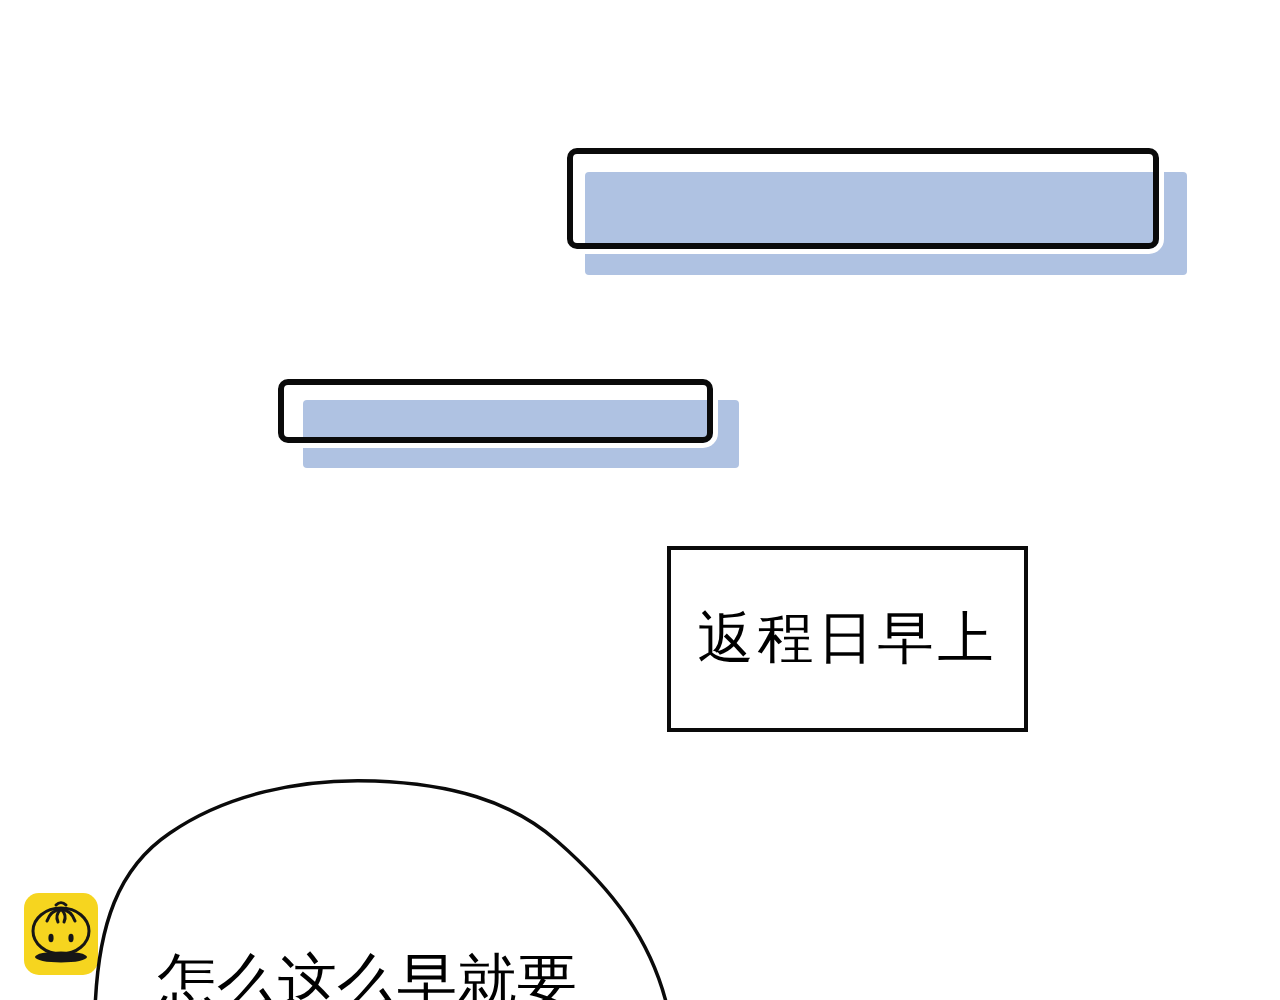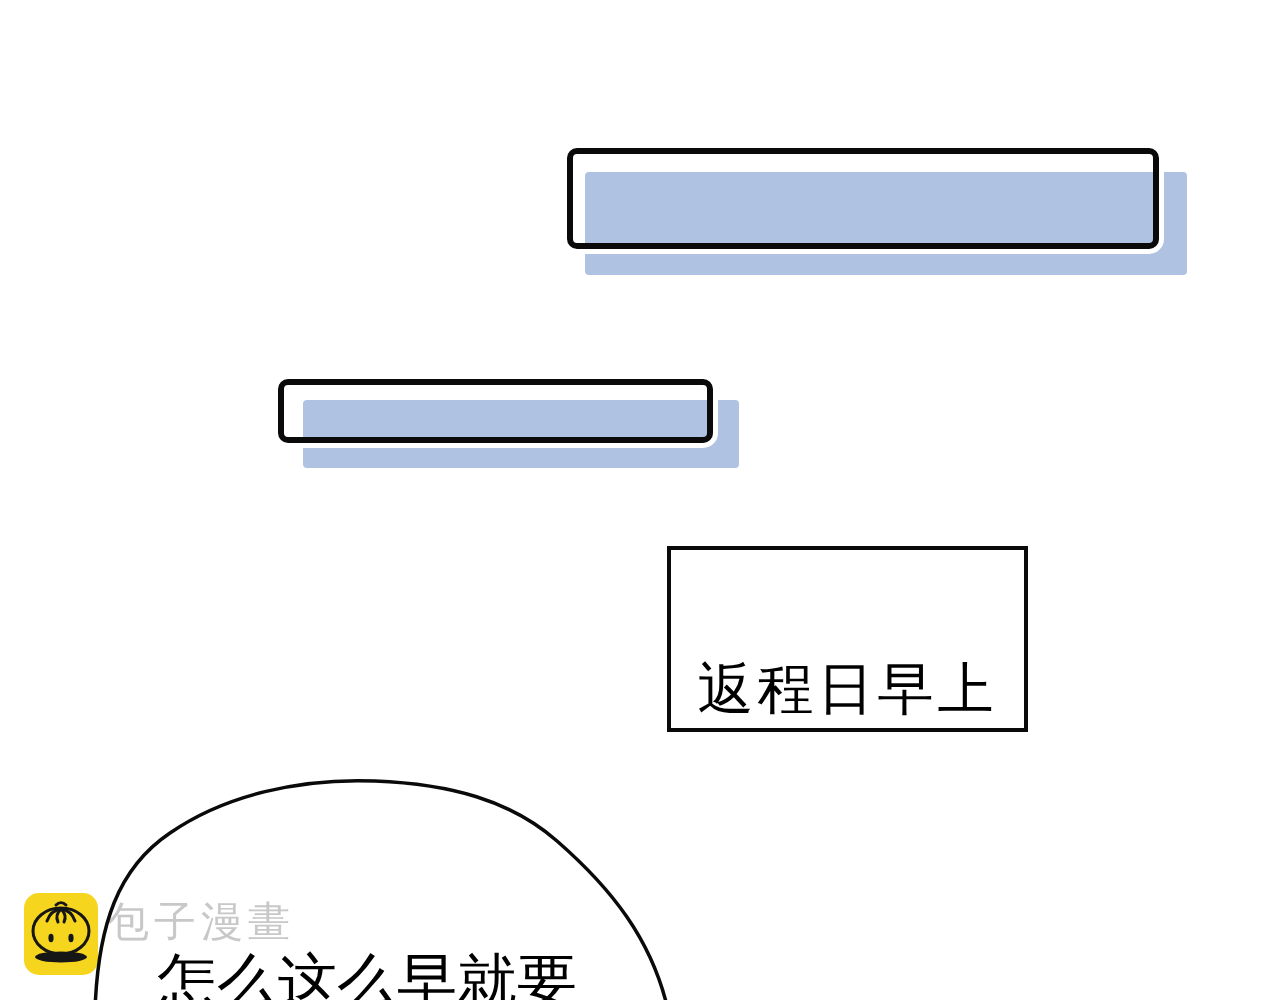--- a/index.html
+++ b/index.html
@@ -32,21 +32,21 @@
   .box1 { left: 567px; top: 148px; width: 580px; height: 89px; }
   .box2 { left: 278px; top: 379px; width: 423px; height: 52px; }
   
   .caption-box {
     position: absolute;
     left: 667px; top: 546px;
     width: 353px; height: 178px;
     border: 4px solid var(--line-black, #0a0a0a);
     background: #ffffff;
     display: flex;
-    align-items: flex-end;
+    align-items: center;
     justify-content: center;
     z-index: 4;
   }
   .caption-box span {
     font-size: 56px;
     letter-spacing: 4px;
     color: #000000;
     white-space: nowrap;
   }
   
@@ -109,21 +109,20 @@
     <ellipse class="line" cx="37" cy="38" rx="28" ry="23"></ellipse>
     <path class="line" d="M37 16 C30 17 25 22 23 28"></path>
     <path class="line" d="M37 16 C44 17 49 22 51 28"></path>
     <path class="line" d="M37 16 C33 20 32 25 34 29"></path>
     <path class="line" d="M37 16 C41 20 42 25 40 29"></path>
     <path class="line" d="M32 12 C35 9 39 9 42 12"></path>
     <ellipse class="solid" cx="27" cy="45" rx="2.6" ry="4.2"></ellipse>
     <ellipse class="solid" cx="47" cy="45" rx="2.6" ry="4.2"></ellipse>
     <ellipse class="solid" cx="37" cy="64" rx="26" ry="5.5"></ellipse>
   </svg>
-  <div class="wm-name">包子漫畫</div>
 
   <svg class="bubble-svg" viewBox="0 0 1280 1000" aria-hidden="true">
     <path d="M 95 1010 C 98 925 118 868 170 833 C 225 795 300 778 375 781 C 450 784 510 800 557 841 C 612 889 652 940 668 1010"></path>
   </svg>
 
   <div class="blue-shadow blue1"></div>
   <div class="black-box box1"></div>
 
   <div class="blue-shadow blue2"></div>
   <div class="black-box box2"></div>

